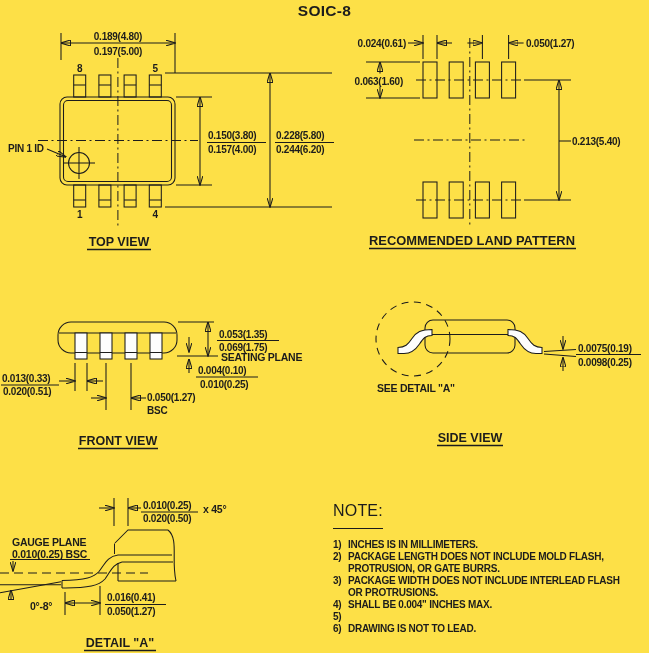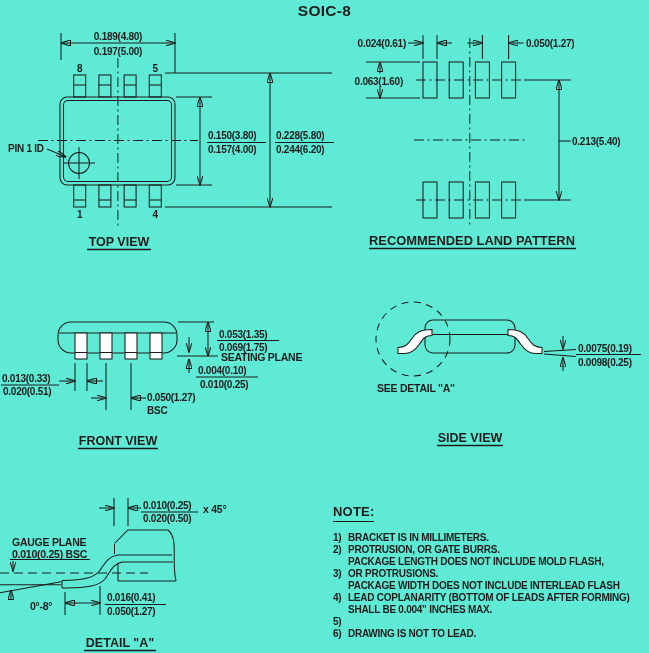--- a/index.html
+++ b/index.html
@@ -1,36 +1,36 @@
 <!DOCTYPE html>
 <html><head>
 <meta charset="utf-8">
 <style>
   html,body{margin:0;padding:0;background:#fdfdfd;}
-  .page{position:relative;width:649px;height:653px;background:#5eead4;overflow:hidden;
+  .page{position:relative;width:649px;height:653px;background:#fde047;overflow:hidden;
         font-family:"Liberation Sans",sans-serif;color:#1c1c1c;}
   .title{position:absolute;left:0;right:0;top:2px;text-align:center;
          font-size:15.5px;font-weight:bold;letter-spacing:.3px;}
   svg{position:absolute;left:0;top:0;}
   svg line,svg path,svg rect,svg circle{stroke:#1c1c1c;stroke-width:1.05;fill:none;}
   svg .wfill{fill:#fdfdfd;}
   svg .bar{stroke-width:1.2;}
   svg .ul{stroke-width:1.5;}
   svg .cl{stroke-dasharray:10 3.5 2 3.5;stroke-width:1;}
   svg .dash{stroke-dasharray:9 5;}
   svg .dcirc{stroke-dasharray:7 5.5;}
   svg text{font-family:"Liberation Sans",sans-serif;font-weight:bold;fill:#1c1c1c;
            stroke:none;letter-spacing:-0.25px;}
   svg text.dim{font-size:10px;}
   svg text.mid{font-size:10.5px;}
   svg text.pin{font-size:10px;letter-spacing:0;}
   svg text.lbl{font-size:12.5px;letter-spacing:0;}
   .notes{position:absolute;left:333px;top:502px;width:316px;}
-  .notes-title{display:inline-block;font-size:13px;font-weight:bold;
-               border-bottom:1.5px solid #1c1c1c;padding-bottom:2px;letter-spacing:.2px;}
+  .notes-title{display:inline-block;font-size:16px;font-weight:normal;
+               border-bottom:1.5px solid #1c1c1c;padding-bottom:8px;letter-spacing:.2px;}
   .notes-list{margin-top:10px;}
   .note{display:flex;font-size:10px;font-weight:bold;line-height:12px;
         letter-spacing:-0.25px;white-space:nowrap;}
   .note .num{width:15px;flex:none;}
   .note .nl{display:block;}
 </style>
 </head>
 <body>
 
 <div class="page">
@@ -269,41 +269,40 @@
       <text class="lbl" x="120" y="647" text-anchor="middle">DETAIL "A"</text>
     </g>
   </svg>
 
   <div class="notes">
     <div class="notes-title">NOTE:</div>
     <div class="notes-list">
       <div class="note">
         <span class="num">1)</span>
         <span>
-          <span class="nl">BRACKET IS IN MILLIMETERS.</span>
+          <span class="nl">INCHES IS IN MILLIMETERS.</span>
         </span>
       </div>
       <div class="note">
         <span class="num">2)</span>
         <span>
+          <span class="nl">PACKAGE LENGTH DOES NOT INCLUDE MOLD FLASH,</span>
           <span class="nl">PROTRUSION, OR GATE BURRS.</span>
-          <span class="nl">PACKAGE LENGTH DOES NOT INCLUDE MOLD FLASH,</span>
         </span>
       </div>
       <div class="note">
         <span class="num">3)</span>
         <span>
+          <span class="nl">PACKAGE WIDTH DOES NOT INCLUDE INTERLEAD FLASH</span>
           <span class="nl">OR PROTRUSIONS.</span>
-          <span class="nl">PACKAGE WIDTH DOES NOT INCLUDE INTERLEAD FLASH</span>
         </span>
       </div>
       <div class="note">
         <span class="num">4)</span>
         <span>
-          <span class="nl">LEAD COPLANARITY (BOTTOM OF LEADS AFTER FORMING)</span>
           <span class="nl">SHALL BE 0.004" INCHES MAX.</span>
         </span>
       </div>
       <div class="note">
         <span class="num">5)</span>
       </div>
       <div class="note">
         <span class="num">6)</span>
         <span>
           <span class="nl">DRAWING IS NOT TO LEAD.</span>

